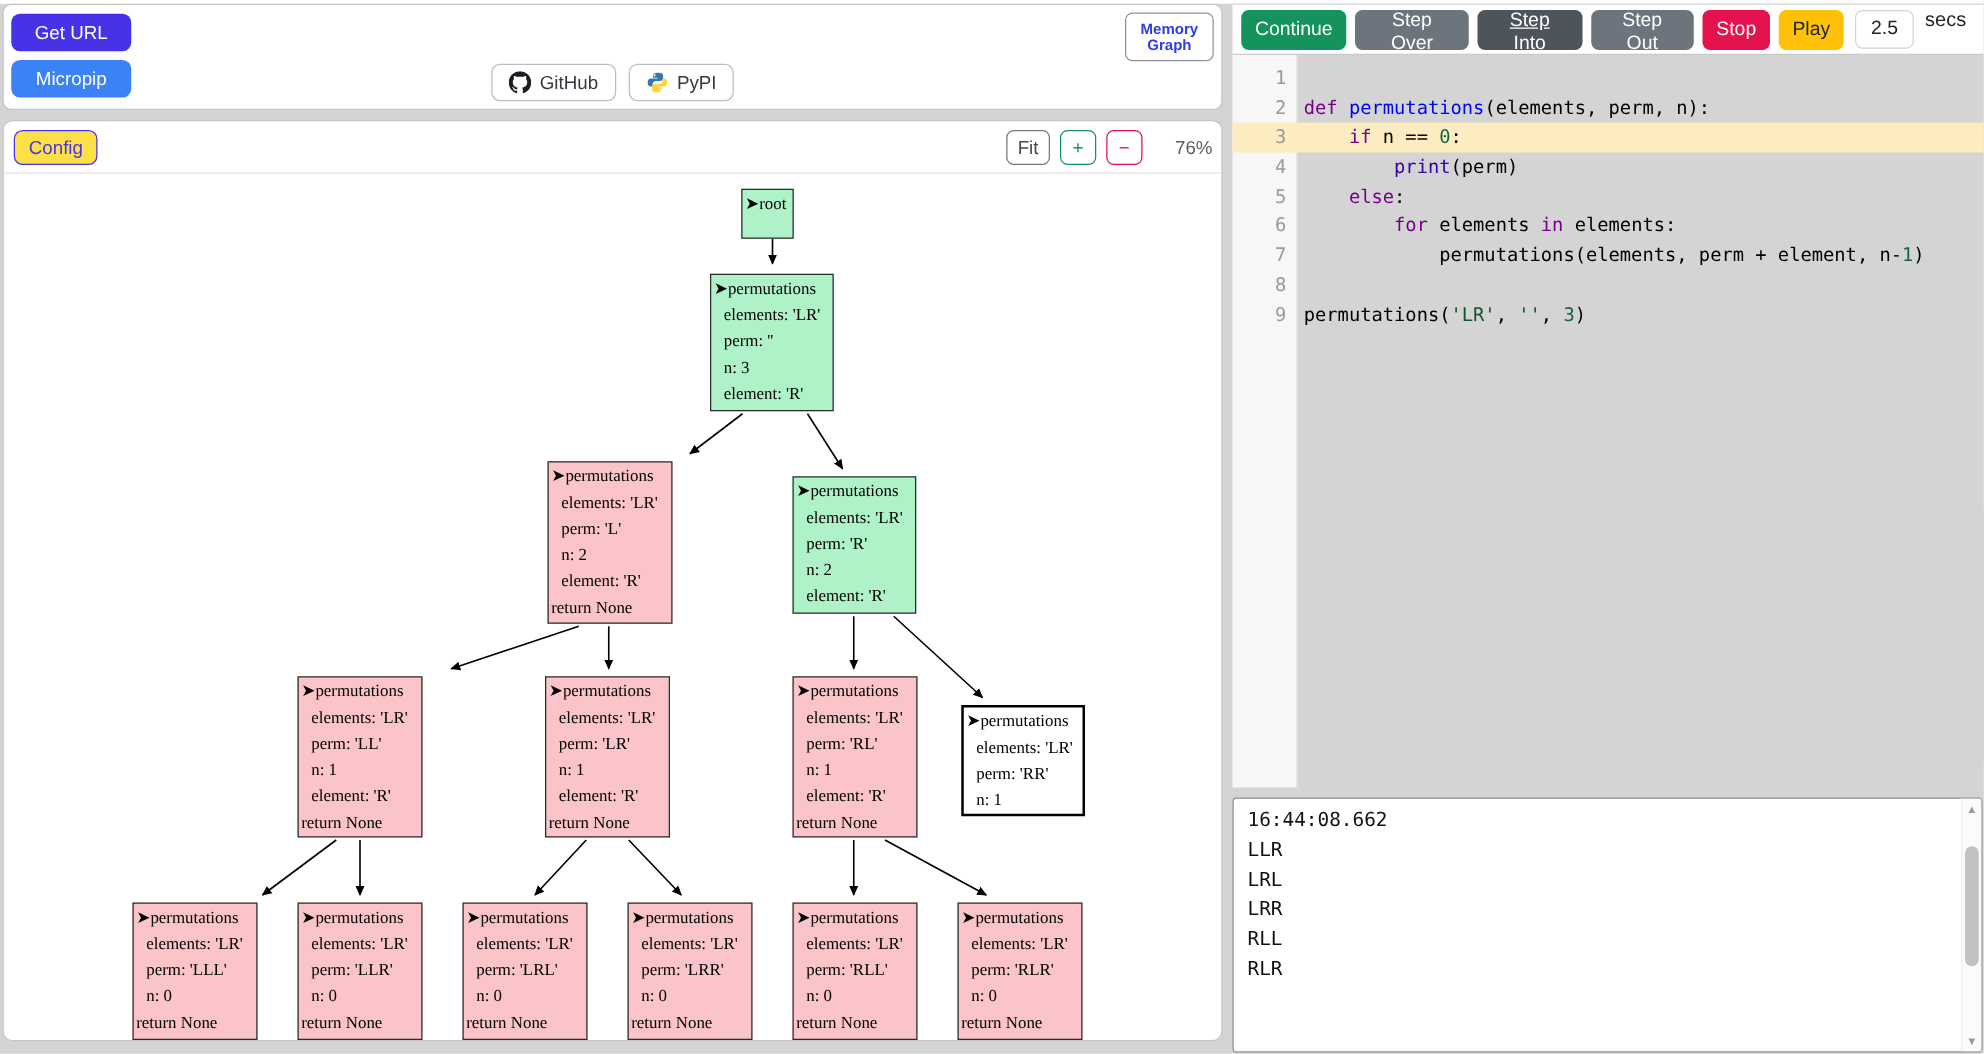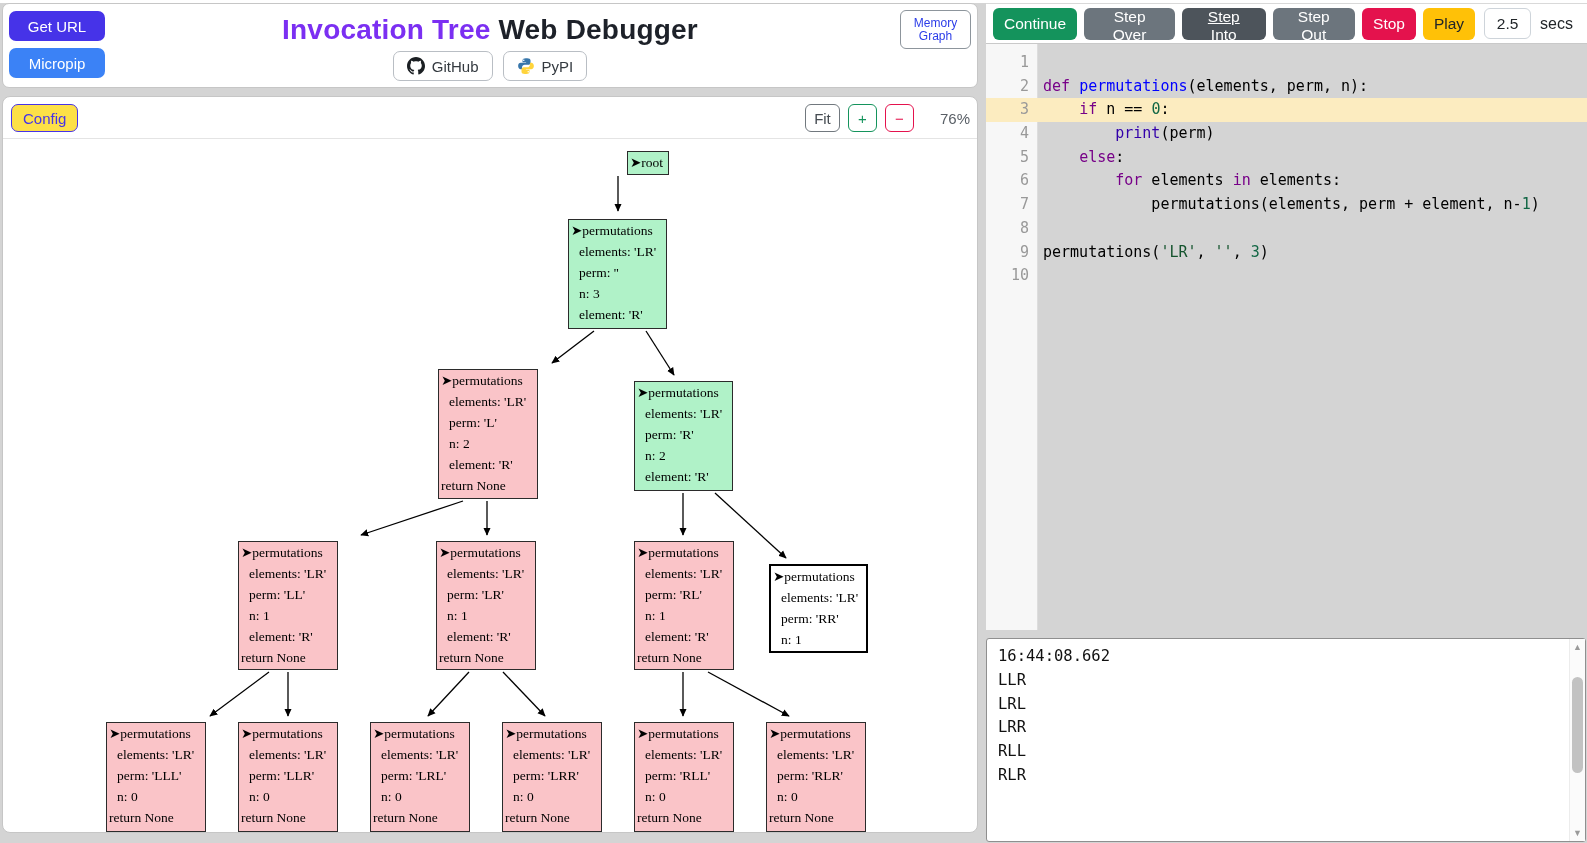--- a/index.html
+++ b/index.html
@@ -17,21 +17,21 @@
   .console-card{ left:986px; top:638px; width:600px; height:204px; border:1px solid #8f8f8f; border-radius:3px; }
 
   
   .btn { display:inline-flex; align-items:center; justify-content:center; border:none; border-radius:7px; font-size:15px; cursor:pointer; font-family:"Liberation Sans", sans-serif; }
   .btn-geturl  { position:absolute; left:6px; top:7px;  width:96px; height:30px; background:#4633e8; color:#fff; }
   .btn-micropip{ position:absolute; left:6px; top:44px; width:96px; height:30px; background:#3b82f6; color:#fff; }
   .page-title { position:absolute; left:0; right:0; top:10px; text-align:center; font-size:28px; font-weight:bold; color:#1d2129; letter-spacing:0.2px; }
   .page-title .accent { color:#7b2ff2; }
   .repo-row { position:absolute; left:0; right:0; top:47px; display:flex; justify-content:center; gap:10px; }
   .repo-btn { display:inline-flex; align-items:center; gap:7px; height:30px; padding:0 13px; background:#fff; border:1px solid #b9bec4; border-radius:7px; font-size:15px; color:#343a40; cursor:pointer; }
-  .btn-memgraph { position:absolute; right:6px; top:6px; width:71px; height:39px; background:#fff; border:1px solid #8d959c; border-radius:6px; color:#2b3ce8; font-weight:normal; font-size:12px; line-height:13px; text-align:center; flex-direction:column; }
+  .btn-memgraph { position:absolute; right:6px; top:6px; width:71px; height:39px; background:#fff; border:1px solid #8d959c; border-radius:6px; color:#2b3ce8; font-weight:bold; font-size:12px; line-height:13px; text-align:center; flex-direction:column; }
 
   
   .tree-toolbar { position:relative; height:42px; border-bottom:1px solid #e4e4e4; }
   .btn-config { position:absolute; left:8px; top:7px; height:28px; padding:0 11px; background:#fde047; border:1px solid #4733e8; border-radius:7px; color:#4733e8; font-size:15px; }
   .zoom-group { position:absolute; right:5px; top:7px; display:flex; align-items:center; gap:8px; }
   .zbtn { height:28px; border-radius:6px; background:#fff; font-size:15px; display:inline-flex; align-items:center; justify-content:center; cursor:pointer; }
   .zbtn-fit  { width:35px; border:1px solid #71787e; color:#454b51; }
   .zbtn-plus { width:29px; border:1px solid #14935c; color:#14935c; }
   .zbtn-minus{ width:29px; border:1px solid #e4124d; color:#e4124d; }
   .zoom-label { color:#595f66; font-size:15px; margin-left:18px; margin-right:2px; }
@@ -46,21 +46,21 @@
   .tnode .t-line  { white-space:nowrap; }
   .tnode .t-field { padding-left:8px; white-space:nowrap; }
 
   
   .rt-inner { display:flex; align-items:center; height:100%; padding:0 14px 0 7px; gap:7px; }
   .dbtn { height:32px; padding:0 11px; border:none; border-radius:6px; color:#fff; font-size:15.5px; cursor:pointer; font-family:"Liberation Sans", sans-serif; }
   .dbtn-continue { background:#14935c; }
   .dbtn-gray     { background:#6c757d; }
   .dbtn-active   { background:#4d545b;text-decoration:underline; }
   .dbtn-stop     { background:#e4124d; }
-  .play-group { margin-left:auto; display:flex; align-items:center; gap:9px; }
+  .play-group { margin-left:auto; display:flex; gap:9px; }
   .dbtn-play { background:#ffc107; color:#212529; }
   .delay-input { width:47px; height:31px; border:1px solid #ced4da; border-radius:6px; font-size:15.5px; text-align:center; color:#212529; font-family:"Liberation Sans", sans-serif; }
   .delay-unit { font-size:16px; color:#212529; }
 
   
   .code-card { font-family:"DejaVu Sans Mono", monospace; font-size:15px; }
   .gutter-bg { position:absolute; left:0; top:0; bottom:0; width:52px; background:#f7f7f7; border-right:1px solid #ddd; }
   .code-lines { position:relative; padding-top:7px; }
   .code-row { display:flex; height:23.7px; line-height:23.7px; }
   .code-row.hl { background:#fcecc0; }
@@ -80,21 +80,20 @@
   .pylogo { width:18px; height:18px; }
 </style>
 </head>
 <body>
 
 <div class="top-strip"></div>
 
 <div class="card header-card">
   <button class="btn btn-geturl">Get URL</button>
   <button class="btn btn-micropip">Micropip</button>
-  <div class="page-title"><span class="accent">Invocation Tree</span><span> Web Debugger</span></div>
   <div class="repo-row">
     <button class="repo-btn">
       <svg class="octo" viewBox="0 0 24 24">
           <path fill="#1b1f23" d="M12 0c-6.626 0-12 5.373-12 12 0 5.302 3.438 9.8 8.207 11.387.599.111.793-.261.793-.577v-2.234c-3.338.726-4.033-1.416-4.033-1.416-.546-1.387-1.333-1.756-1.333-1.756-1.089-.745.083-.729.083-.729 1.205.084 1.839 1.237 1.839 1.237 1.07 1.834 2.807 1.304 3.492.997.107-.775.418-1.305.762-1.604-2.665-.305-5.467-1.334-5.467-5.931 0-1.311.469-2.381 1.236-3.221-.124-.303-.535-1.524.117-3.176 0 0 1.008-.322 3.301 1.23.957-.266 1.983-.399 3.003-.404 1.02.005 2.047.138 3.006.404 2.291-1.552 3.297-1.23 3.297-1.23.653 1.653.242 2.874.118 3.176.77.84 1.235 1.911 1.235 3.221 0 4.609-2.807 5.624-5.479 5.921.43.372.823 1.102.823 2.222v3.293c0 .319.192.694.801.576 4.765-1.589 8.199-6.086 8.199-11.386 0-6.627-5.373-12-12-12z"></path>
         </svg>
       <span>GitHub</span>
     </button>
     <button class="repo-btn">
       <svg class="pylogo" viewBox="0 0 16 16">
         <path fill="#3776ab" d="M7.9 1c-1.8 0-3 .7-3 2v1.7h3.2v.5H3.3C2 5.2 1 6.3 1 8c0 1.7 1 2.9 2.3 2.9h1.2V9.2c0-1.3 1.1-2.3 2.4-2.3h3.2c1 0 1.9-.9 1.9-1.9V3c0-1.3-1.2-2-3-2z"></path>
@@ -136,21 +135,21 @@
         <line x1="680" y1="354" x2="680" y2="396" stroke="#000" stroke-width="1.3" marker-end="url(#arw)"></line>
         <line x1="712" y1="354" x2="783" y2="419" stroke="#000" stroke-width="1.3" marker-end="url(#arw)"></line>
         <line x1="266" y1="533" x2="207" y2="577" stroke="#000" stroke-width="1.3" marker-end="url(#arw)"></line>
         <line x1="285" y1="533" x2="285" y2="577" stroke="#000" stroke-width="1.3" marker-end="url(#arw)"></line>
         <line x1="466" y1="533" x2="425" y2="577" stroke="#000" stroke-width="1.3" marker-end="url(#arw)"></line>
         <line x1="500" y1="533" x2="542" y2="577" stroke="#000" stroke-width="1.3" marker-end="url(#arw)"></line>
         <line x1="680" y1="533" x2="680" y2="577" stroke="#000" stroke-width="1.3" marker-end="url(#arw)"></line>
         <line x1="705" y1="533" x2="786" y2="577" stroke="#000" stroke-width="1.3" marker-end="url(#arw)"></line>
       </svg>
     <div id="tree-nodes">
-        <div class="tnode green" style="left: 624px; top: 12px; width: 42px; height: 24px;">
+        <div class="tnode green" style="left: 590px; top: 12px; width: 42px; height: 40px;">
           <div class="t-line">➤root</div>
         </div>
         <div class="tnode green" style="left: 565px; top: 80px; width: 99px; height: 110px;">
           <div class="t-line">➤permutations</div>
           <div class="t-field">elements: 'LR'</div>
           <div class="t-field">perm: ''</div>
           <div class="t-field">n: 3</div>
           <div class="t-field">element: 'R'</div>
         </div>
         <div class="tnode pink" style="left: 435px; top: 230px; width: 100px; height: 130px;">
@@ -290,24 +289,20 @@
         <div class="ln">7</div>
         <div class="cl"><span class="tk-p">            permutations(elements, perm + element, n-</span><span class="tk-n">1</span><span class="tk-p">)</span></div>
       </div>
       <div class="code-row">
         <div class="ln">8</div>
         <div class="cl"></div>
       </div>
       <div class="code-row">
         <div class="ln">9</div>
         <div class="cl"><span class="tk-p">permutations(</span><span class="tk-s">'LR'</span><span class="tk-p">, </span><span class="tk-s">''</span><span class="tk-p">, </span><span class="tk-n">3</span><span class="tk-p">)</span></div>
-      </div>
-      <div class="code-row">
-        <div class="ln">10</div>
-        <div class="cl"></div>
       </div>
     </div>
 </div>
 
 <div class="card console-card">
   <div class="console-inner" id="console-lines">
       <div>16:44:08.662</div>
       <div>LLR</div>
       <div>LRL</div>
       <div>LRR</div>

